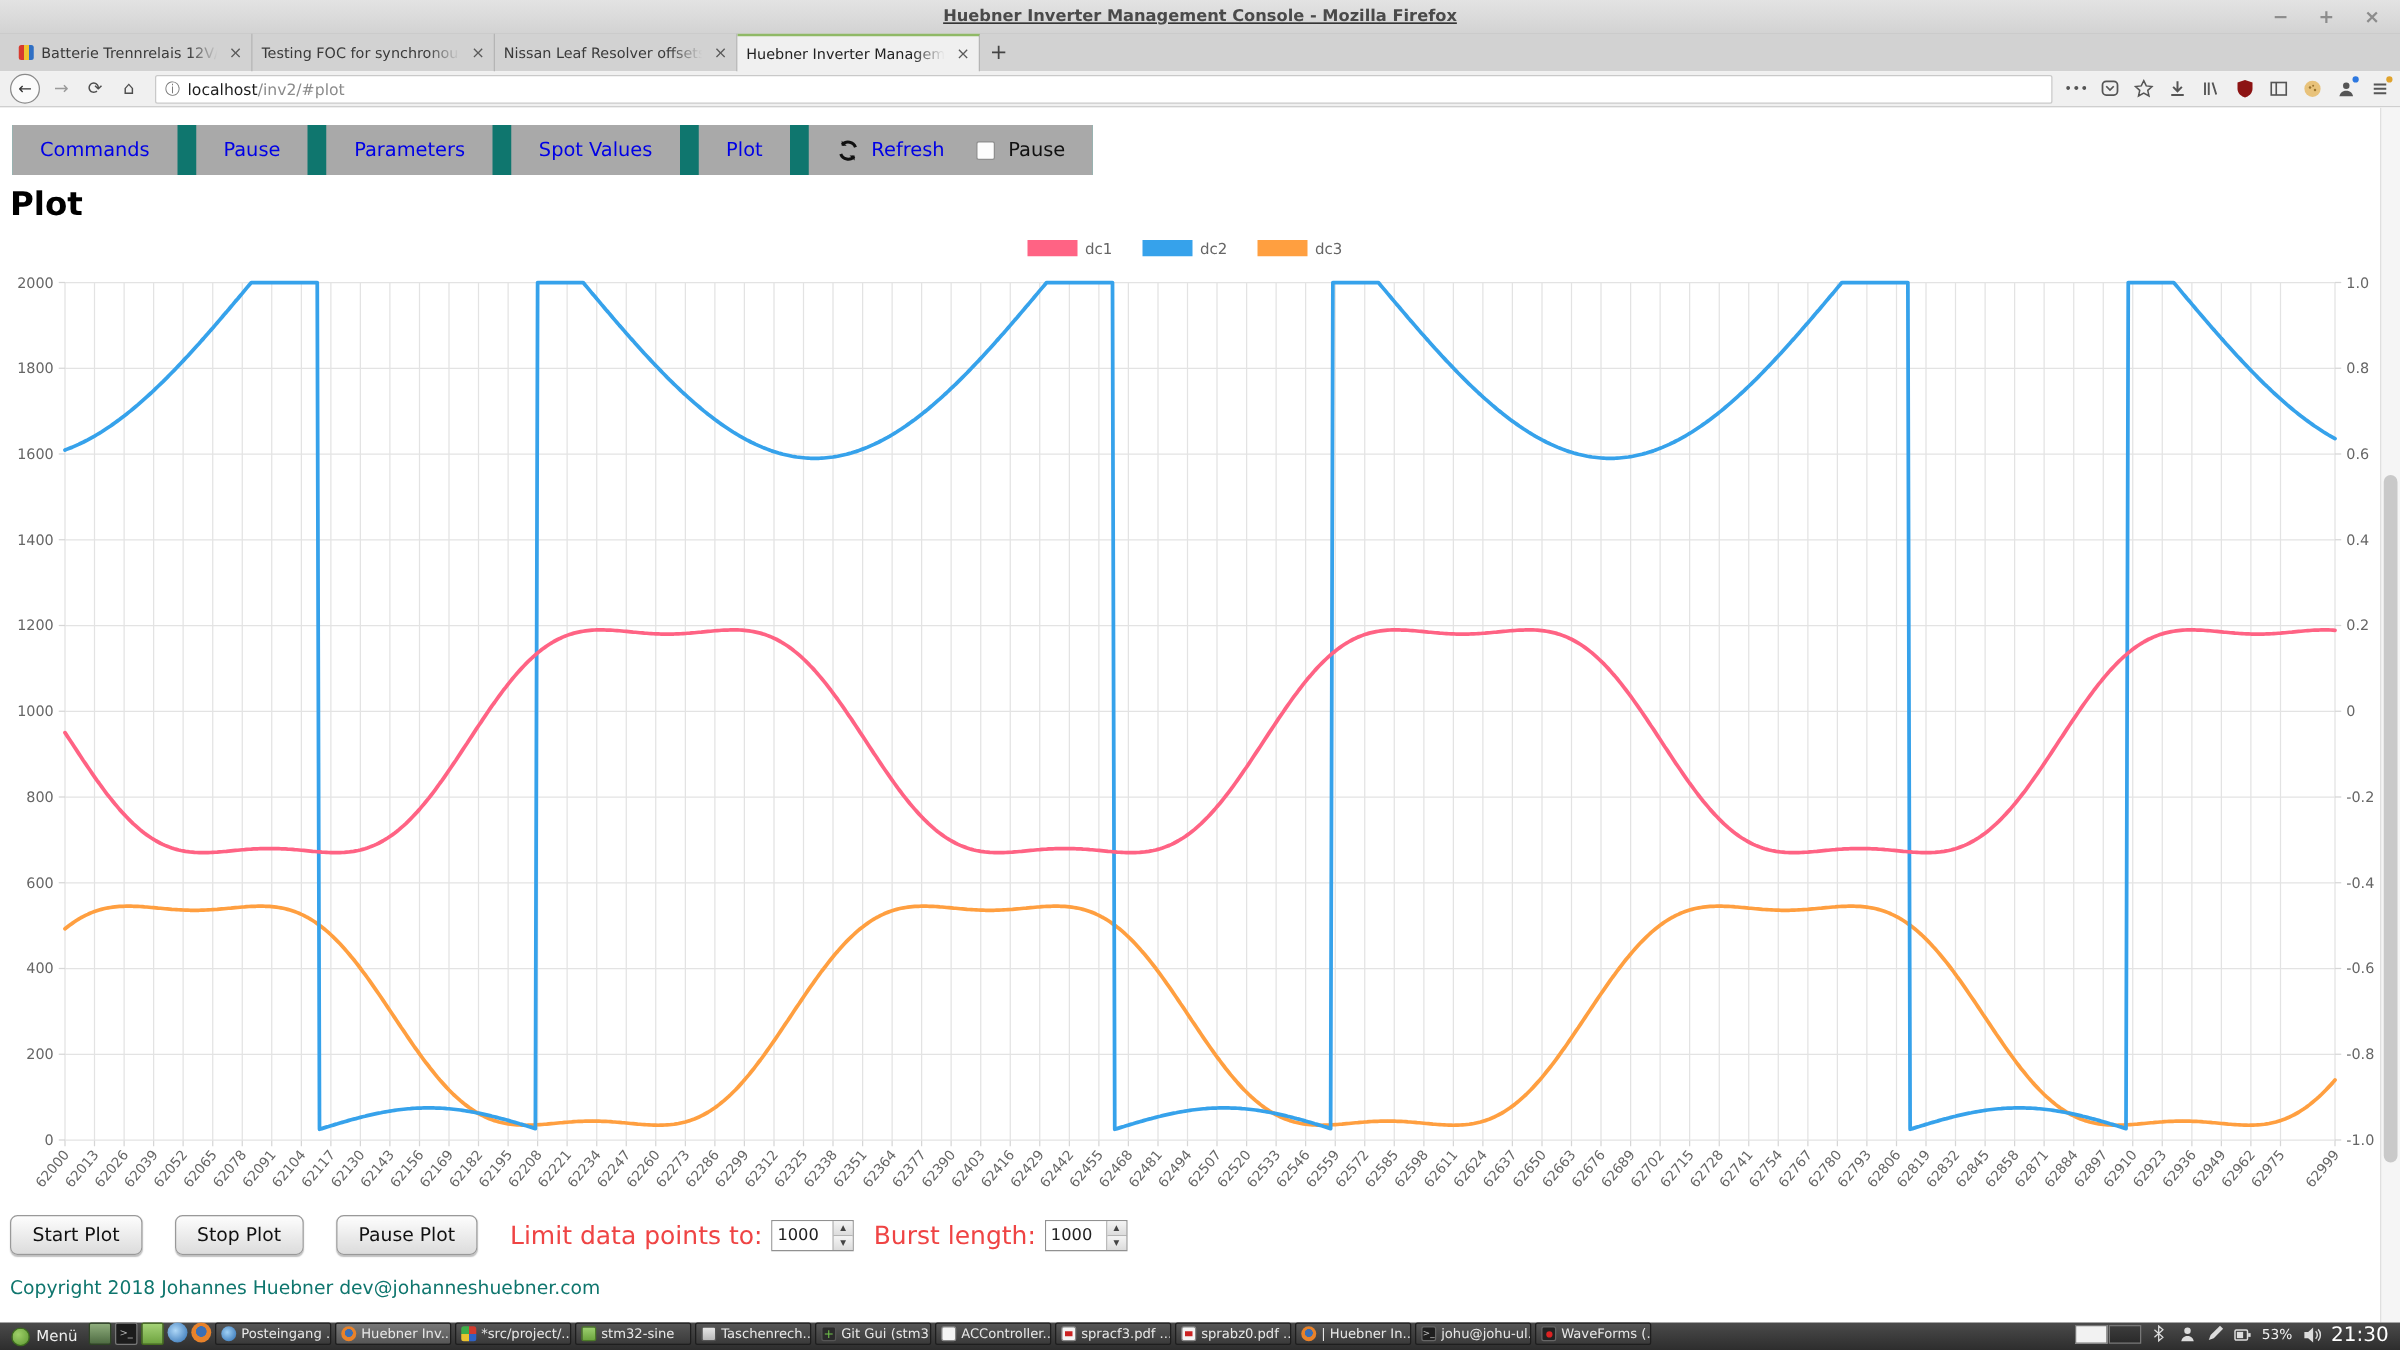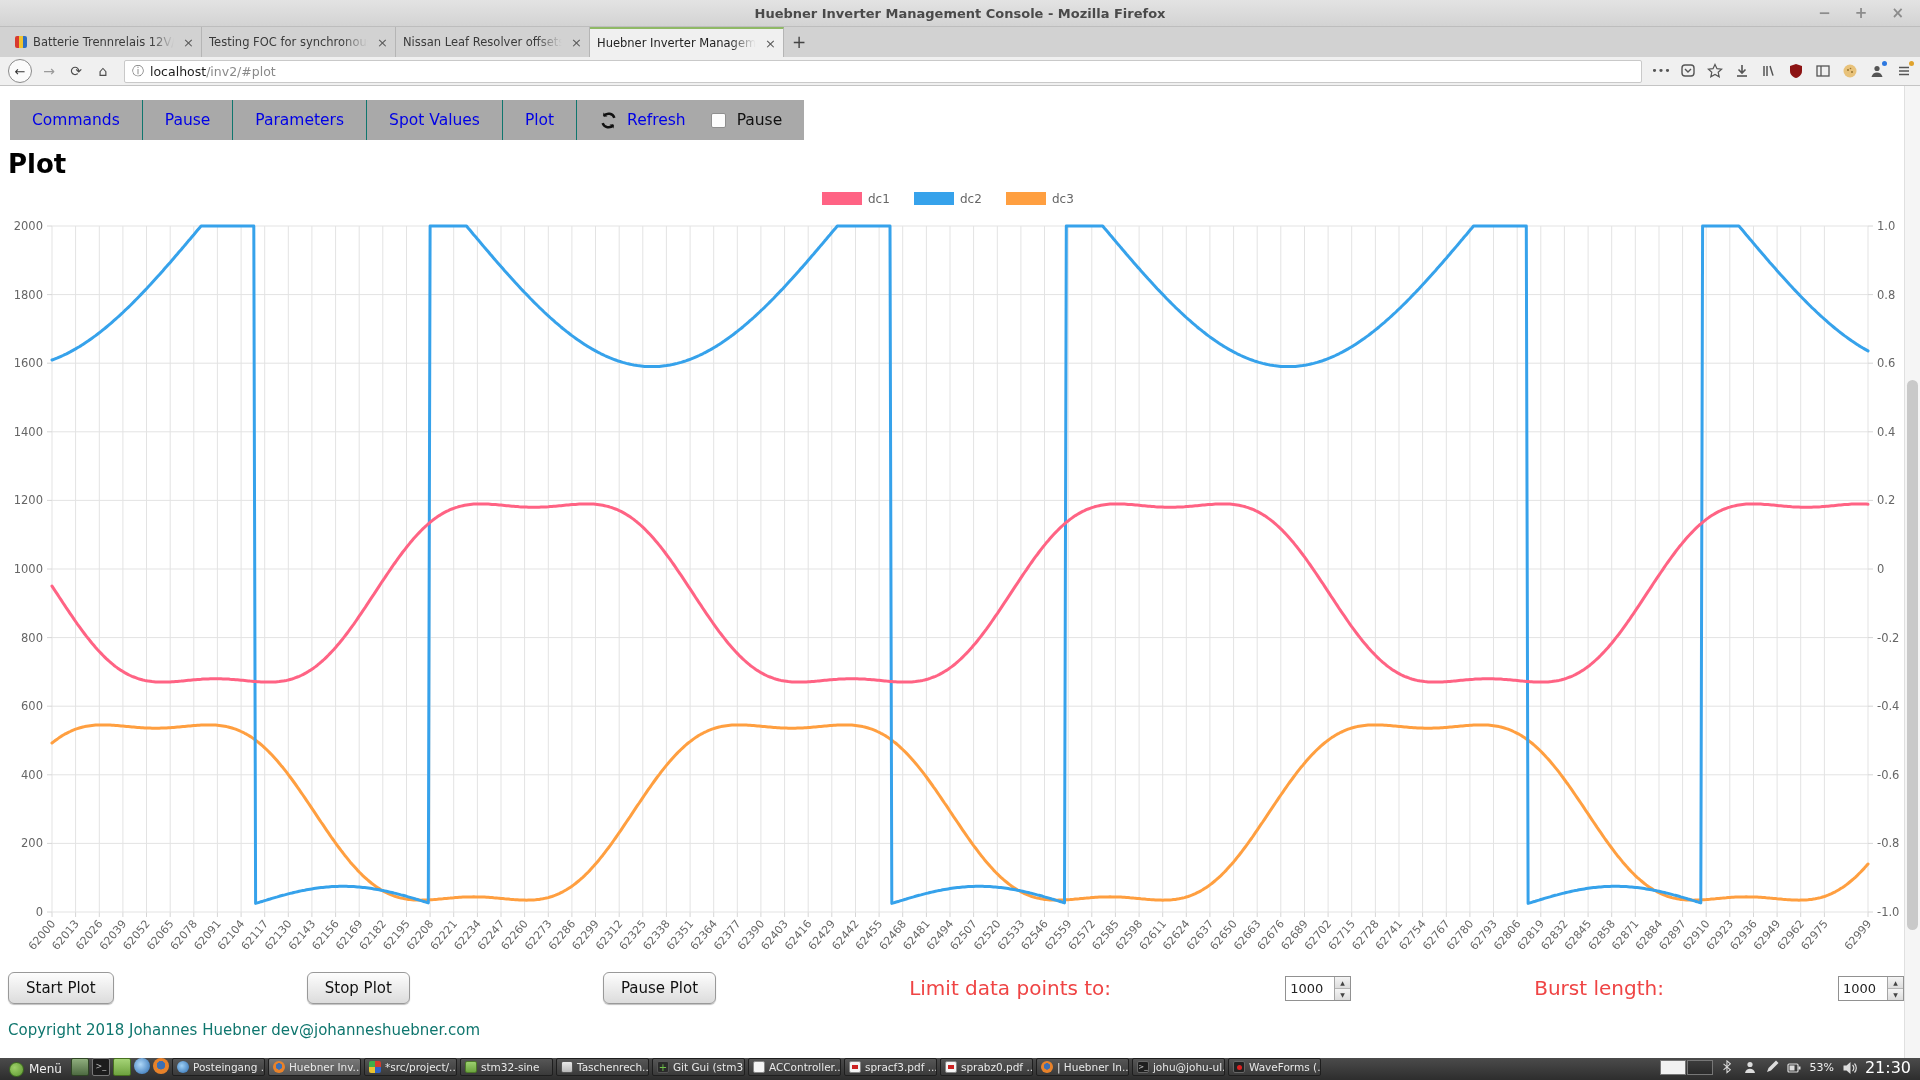--- a/index.html
+++ b/index.html
@@ -1,21 +1,21 @@
 <!DOCTYPE html>
 <html><head>
 <meta charset="utf-8">
 <style>
   html,body{margin:0;padding:0;width:1920px;height:1080px;overflow:hidden;background:#fff;
     font-family:"DejaVu Sans","Liberation Sans",sans-serif;}
   .screen{position:relative;width:1920px;height:1080px;background:#fff;}
 
   
   .titlebar{height:26px;background:linear-gradient(#e3e3e3,#d3d3d3);border-bottom:1px solid #bdbdbd;
-    display:flex;align-items:center;justify-content:center;position:relative;}
+    display:flex;align-items:center;justify-content:center;position:relative;text-decoration:underline;}
   .titlebar .title{font-size:13px;font-weight:bold;color:#4a4a4a;}
   .win-controls{position:absolute;right:16px;top:0;height:100%;display:flex;gap:24px;align-items:center;
     color:#8c8c8c;font-size:15px;font-weight:bold;}
   .win-controls span{cursor:default;line-height:1;}
 
   
   .tabbar{height:30px;background:#d2d2d2;display:flex;align-items:stretch;padding-left:8px;}
   .tab{width:194px;display:flex;align-items:center;gap:6px;padding:0 7px;font-size:11.5px;color:#3a3a3a;
     border-right:1px solid #b5b5b5;box-sizing:border-box;position:relative;}
   .tab.active{background:#f0f0f0;border-top:2px solid #8fb966;border-right:1px solid #b5b5b5;color:#222;}
@@ -40,29 +40,29 @@
   .url-path{color:#8a8a8a;}
   .navicons{display:flex;align-items:center;gap:11px;color:#555;font-size:13px;}
   .navicons .ic{display:inline-flex;align-items:center;justify-content:center;width:16px;height:16px;}
   .dotbadge{position:relative;}
   .dotbadge::after{content:"";position:absolute;right:-2px;top:-2px;width:5px;height:5px;border-radius:50%;}
   .badge-blue::after{background:#2d78e0;}
   .badge-orange::after{background:#e0a32d;}
 
   
   .content{position:absolute;top:86px;left:0;right:0;bottom:22px;background:#fff;overflow:hidden;}
-  .appmenu{display:flex;gap:1px;margin:14px 0 0 10px;width:-moz-fit-content;width:fit-content;background:#0f766e;}
+  .appmenu{display:flex;gap:15px;margin:14px 0 0 10px;width:-moz-fit-content;width:fit-content;background:#0f766e;}
   .appmenu .cell{background:#a9a9a9;height:40px;display:flex;align-items:center;padding:0 22px;
     font-size:15.5px;gap:9px;}
   .applink{color:#0000e6;cursor:pointer;}
   .autolabel{color:#111;margin-left:2px;}
   .autobox{width:13px;height:13px;background:#fdfdfd;border:1px solid #8f8f8f;border-radius:2px;margin-left:16px;}
   .page-title{font-size:26px;font-weight:bold;color:#000;margin:9px 0 0 8px;line-height:30px;}
   #chart{display:block;margin-top:1px;}
-  .plot-controls{display:flex;align-items:center;margin:12px 0 12px 8px;justify-content:space-between;}
+  .plot-controls{display:flex;align-items:center;margin:12px 0 12px 8px;}
   .btn{padding:6px 17px;font-size:15px;color:#111;border:1px solid #999;border-radius:6px;
     background:linear-gradient(#fdfdfd,#dcdcdc);box-shadow:0 1px 1px rgba(0,0,0,.25);margin-right:26px;}
   .ctl-label{font-size:20px;color:#ef4444;}
   .numwrap{display:inline-flex;border:1px solid #919191;background:#fff;height:23px;margin:0 16px 0 7px;}
   .numwrap input{border:none;outline:none;width:40px;font-size:13px;padding:0 4px;
     font-family:"DejaVu Sans","Liberation Sans",sans-serif;color:#222;-moz-appearance:textfield;appearance:textfield;}
   .numwrap input::-webkit-outer-spin-button,.numwrap input::-webkit-inner-spin-button{-webkit-appearance:none;}
   .spin{width:15px;border-left:1px solid #a5a5a5;display:flex;flex-direction:column;}
   .spin div{flex:1;background:linear-gradient(#f4f4f4,#dcdcdc);font-size:6px;color:#444;display:flex;
     align-items:center;justify-content:center;}

